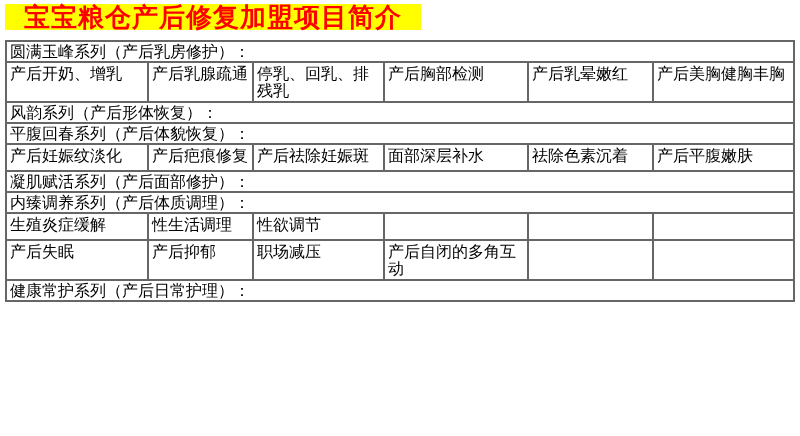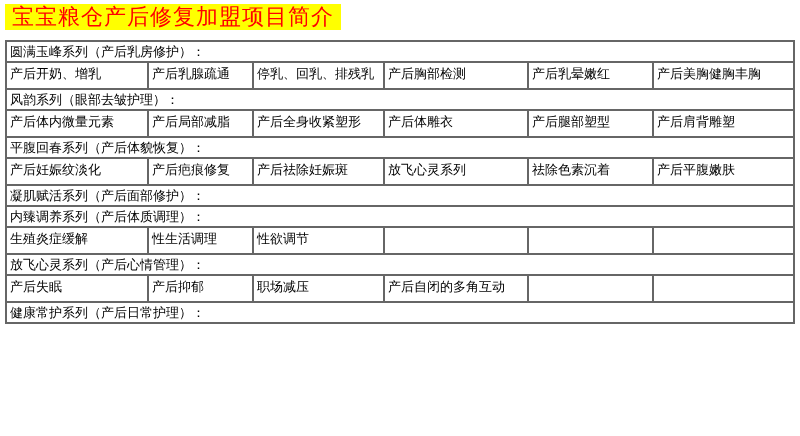--- a/index.html
+++ b/index.html
@@ -23,36 +23,36 @@
     overflow: hidden;
     padding: 4px 0 0 5px;
   }
   .title-wrap {
     margin: 0 0 10px 0;
   }
   .title-hl {
     display: inline-block;
     background: var(--title-bg);
     color: var(--title-text);
-    font-weight: normal;
-    font-size: 22px;
+    font-weight: bold;
+    font-size: 26px;
     line-height: 26px;
     letter-spacing: 1px;
-    padding: 0 7px;
+    padding: 0 19px;
   }
   table.services {
     border-collapse: separate;
     border-spacing: 0;
     table-layout: fixed;
     width: 788px;
     border: 1px solid var(--border-color);
   }
   table.services td {
     border: 1px solid var(--border-color);
-    font-size: 13px;
+    font-size: 16px;
     line-height: 17px;
     padding: 2px 3px;
     vertical-align: top;
     white-space: pre-wrap;
     overflow: hidden;
   }
   tr.sec-row td {
     height: 21px;
     padding: 1px 3px;
   }
@@ -83,58 +83,47 @@
         </tr>
         <tr class="data-row">
           <td>产后开奶、增乳</td>
           <td>产后乳腺疏通</td>
           <td>停乳、回乳、排残乳</td>
           <td>产后胸部检测</td>
           <td>产后乳晕嫩红</td>
           <td>产后美胸健胸丰胸</td>
         </tr>
         <tr class="sec-row">
-          <td colspan="6">风韵系列（眼部去皱护理）：</td>
-        </tr>
-        <tr class="data-row">
-          <td>产后体内微量元素</td>
-          <td>产后局部减脂</td>
-          <td>产后全身收紧塑形</td>
-          <td>产后体雕衣</td>
-          <td>产后腿部塑型</td>
-          <td>产后肩背雕塑</td>
+          <td colspan="6">风韵系列（产后形体恢复）：</td>
         </tr>
         <tr class="sec-row">
           <td colspan="6">平腹回春系列（产后体貌恢复）：</td>
         </tr>
         <tr class="data-row">
           <td>产后妊娠纹淡化</td>
           <td>产后疤痕修复</td>
           <td>产后祛除妊娠斑</td>
-          <td>放飞心灵系列</td>
+          <td>面部深层补水</td>
           <td>祛除色素沉着</td>
           <td>产后平腹嫩肤</td>
         </tr>
         <tr class="sec-row">
           <td colspan="6">凝肌赋活系列（产后面部修护）：</td>
         </tr>
         <tr class="sec-row">
           <td colspan="6">内臻调养系列（产后体质调理）：</td>
         </tr>
         <tr class="data-row">
           <td>生殖炎症缓解</td>
           <td>性生活调理</td>
           <td>性欲调节</td>
           <td></td>
           <td></td>
           <td></td>
         </tr>
-        <tr class="sec-row">
-          <td colspan="6">放飞心灵系列（产后心情管理）：</td>
-        </tr>
         <tr class="data-row">
           <td>产后失眠</td>
           <td>产后抑郁</td>
           <td>职场减压</td>
           <td>产后自闭的多角互动</td>
           <td></td>
           <td></td>
         </tr>
         <tr class="sec-row">
           <td colspan="6">健康常护系列（产后日常护理）：</td>

